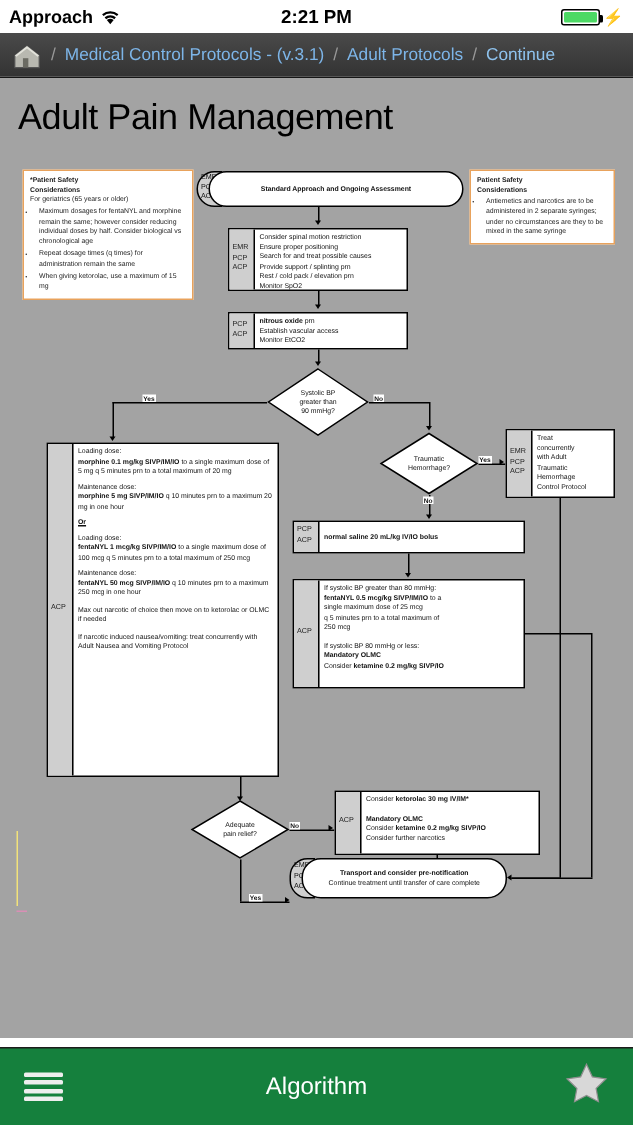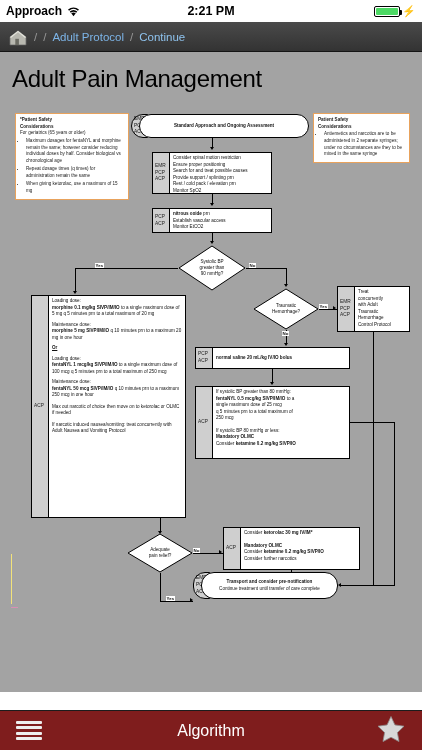--- a/index.html
+++ b/index.html
@@ -117,22 +117,22 @@
   }
   .safety .hd{ font-weight:bold; }
   .safety ul{ margin:1px 0 0 6px; }
   .safety li{ margin-bottom:1.5px; }
 
   .yellowline{ position:absolute; left:11px; top:455px; width:1px; height:50px; background:#f2e27a; }
   .pinkline{ position:absolute; left:11px; top:508px; width:7px; height:1px; background:#d98fb5; }
 
   
   .toolbar{
-    position:absolute; bottom:0; left:0; right:0; height:40px;
-    background:#7f1d1d; border-top:1px solid #1c1c1c;
+    position:absolute; bottom:0; left:0; right:0; height:52px;
+    background:#15803d; border-top:1px solid #1c1c1c;
     display:flex; align-items:center; justify-content:space-between;
     padding:0 16px;
   }
   .tb-title{ color:#fff; font-size:16px; position:absolute; left:0; right:0; text-align:center; }
   .hamburger{ width:26px; height:19px; display:flex; flex-direction:column; justify-content:space-between; z-index:2; }
   .hamburger i{ display:block; height:3px; background:#eee; border-radius:1px; }
   .hamburger i:nth-child(1){ margin-left:0; }
   .star{ z-index:2; }
 </style>
 </head>
@@ -160,22 +160,23 @@
 
 <div class="crumbbar">
   <span class="home-icon">
     <svg viewBox="0 0 22 20" width="20" height="18">
       <path d="M2 10 11 3l9 7v9H2Z" fill="#b8b8b0" stroke="#555" stroke-width="0.8"></path>
       <path d="M2 10 11 3l9 7-1.2 1L11 4.8 3.2 11Z" fill="#e2e2da"></path>
       <rect x="8" y="12" width="4" height="7" fill="#6b6b63"></rect>
     </svg>
   </span>
   <span class="crumb-sep">/</span>
+  <span class="crumb">Medical Control Protocols - (v.3.1)</span>
   <span class="crumb-sep">/</span>
-  <span class="crumb">Adult Protocol</span>
+  <span class="crumb">Adult Protocols</span>
   <span class="crumb-sep">/</span>
   <span class="crumb last">Continue</span>
 </div>
 
 <div class="page">
   <div class="title">Adult Pain Management</div>
 
   <div class="algo">
 
     <div class="safety" style="left:15px; top:14px; width:114px;">

